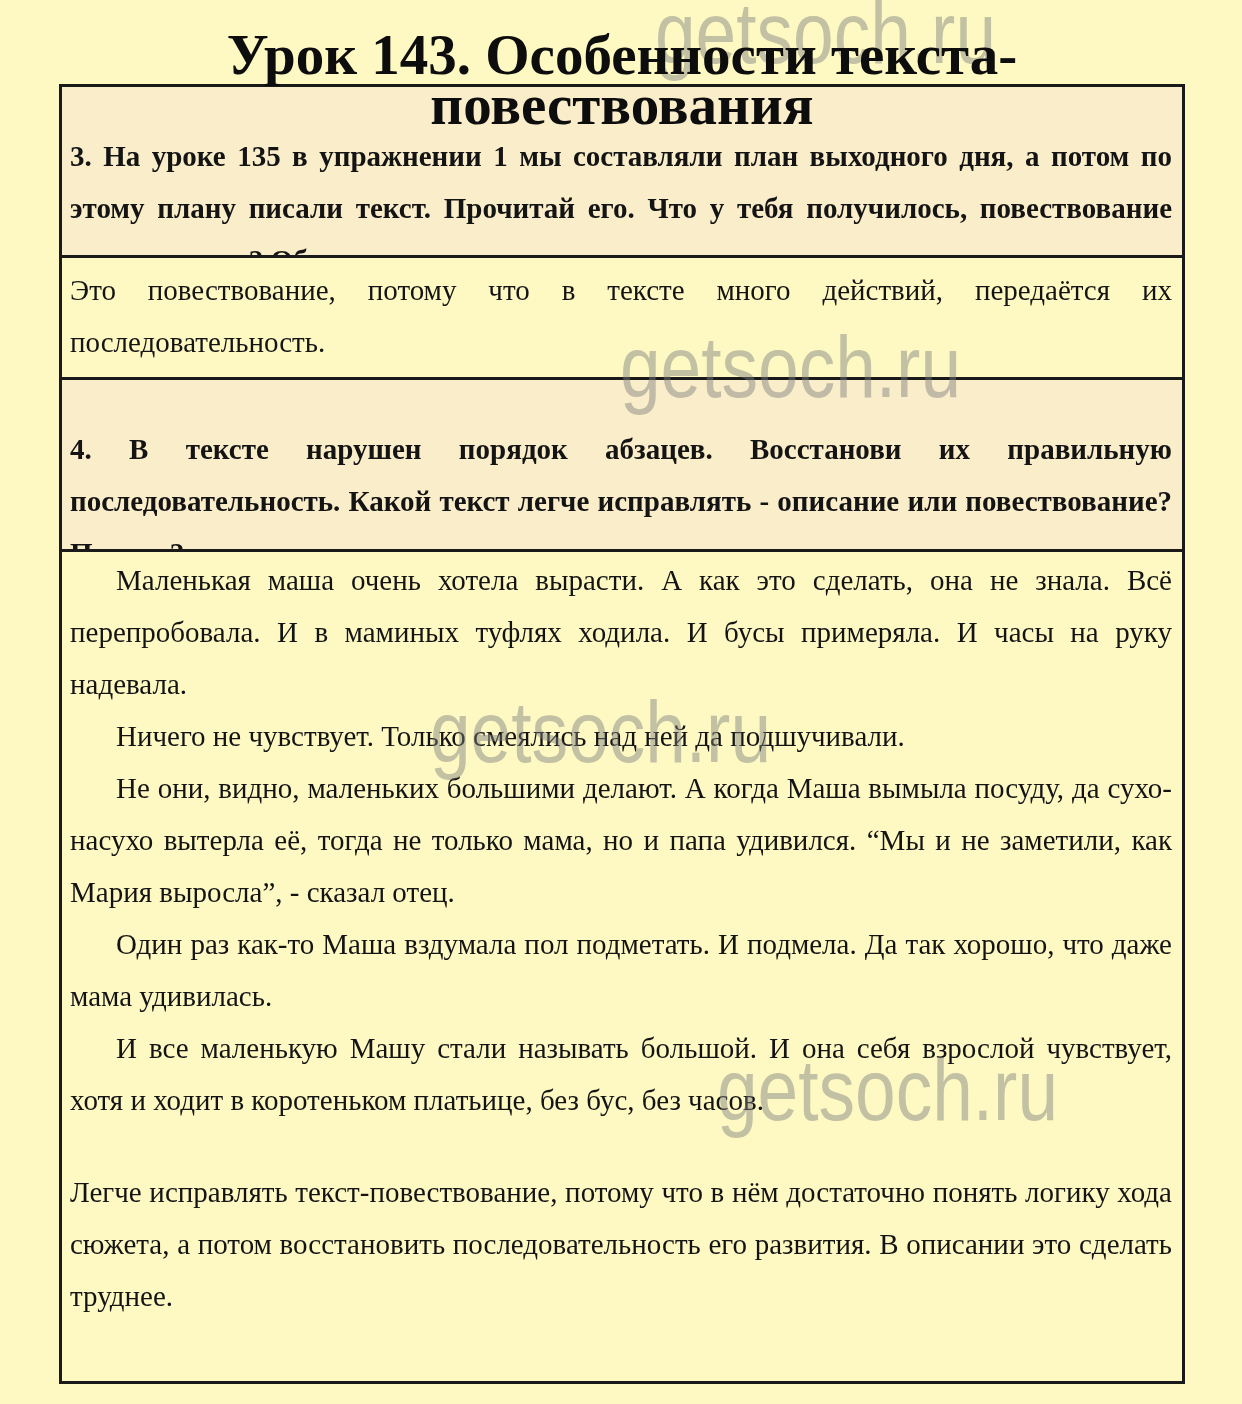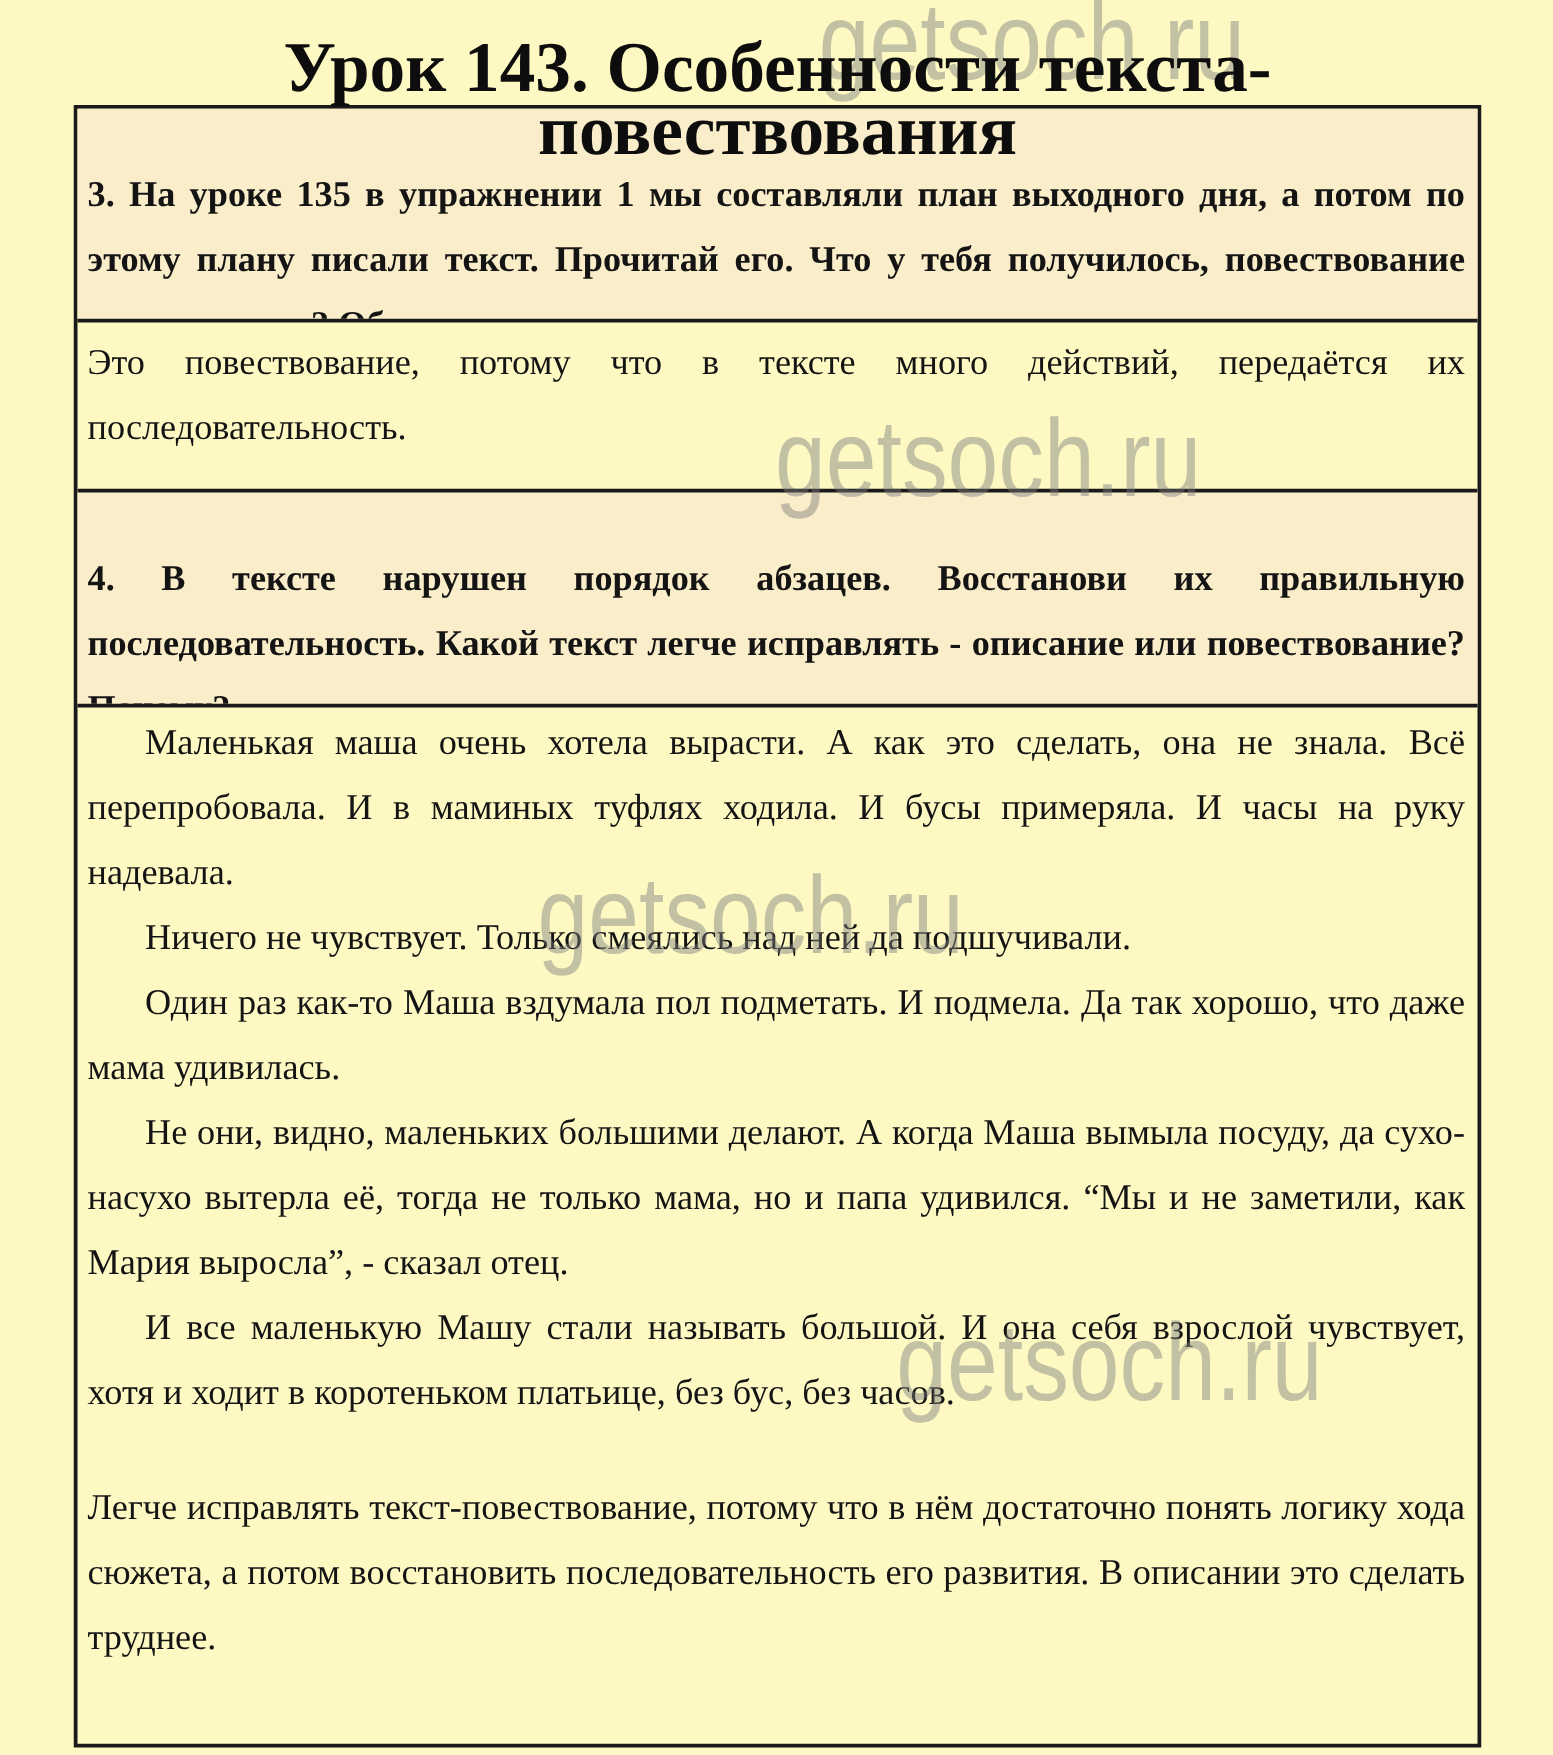--- a/index.html
+++ b/index.html
@@ -65,21 +65,21 @@
     z-index:1;
   }
   .row{
     overflow:hidden;
     padding:0 10px 0 8px;
   }
   .row + .row{ border-top:3px solid var(--border-color); }
   .row-question{ background:var(--question-bg); }
   .row-answer{ background:transparent; }
   .row-q3{ height:168px; }
-  .row-a3{ height:136px; }
+  .row-a3{ height:122px; }
   .row-q4{ height:172px; }
   .row-a4{ height:832px;font-family:Liberation Serif, serif; }
 
   .row p{
     position:relative;
     z-index:3;
     margin:0;
     font-size:29px;
     line-height:52px;
     text-align:justify;
@@ -112,21 +112,21 @@
       <p>Это повествование, потому что в тексте много действий, передаётся их последовательность.</p>
     </section>
 
     <section class="row row-question row-q4">
       <p>4. В тексте нарушен порядок абзацев. Восстанови их правильную последовательность. Какой текст легче исправлять - описание или повествование? Почему?</p>
     </section>
 
     <section class="row row-answer row-a4">
       <p class="para-indent first">Маленькая маша очень хотела вырасти. А как это сделать, она не знала. Всё перепробовала. И в маминых туфлях ходила. И бусы примеряла. И часы на руку надевала.</p>
       <p class="para-indent">Ничего не чувствует. Только смеялись над ней да подшучивали.</p>
+      <p class="para-indent">Не они, видно, маленьких большими делают. А когда Маша вымыла посуду, да сухо-насухо вытерла её, тогда не только мама, но и папа удивился. “Мы и не заметили, как Мария выросла”, - сказал отец.</p>
       <p class="para-indent">Один раз как-то Маша вздумала пол подметать. И подмела. Да так хорошо, что даже мама удивилась.</p>
-      <p class="para-indent">Не они, видно, маленьких большими делают. А когда Маша вымыла посуду, да сухо-насухо вытерла её, тогда не только мама, но и папа удивился. “Мы и не заметили, как Мария выросла”, - сказал отец.</p>
       <p class="para-indent">И все маленькую Машу стали называть большой. И она себя взрослой чувствует, хотя и ходит в коротеньком платьице, без бус, без часов.</p>
       <div class="spacer"></div>
       <p>Легче исправлять текст-повествование, потому что в нём достаточно понять логику хода сюжета, а потом восстановить последовательность его развития. В описании это сделать труднее.</p>
     </section>
 
   </div>
 </div>
 
 </body></html>

